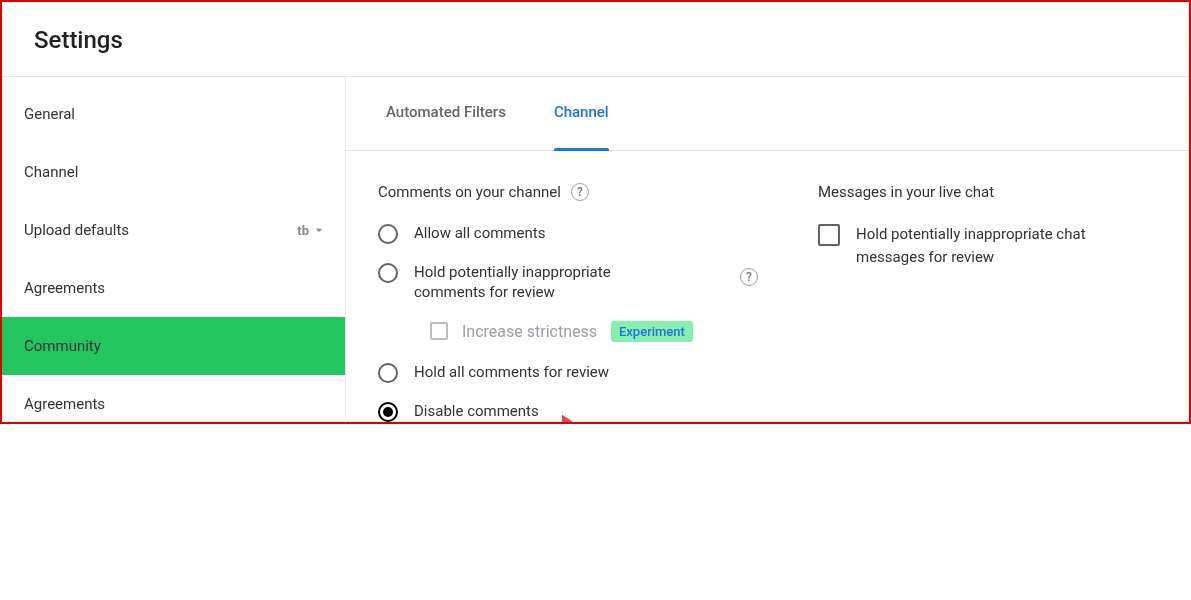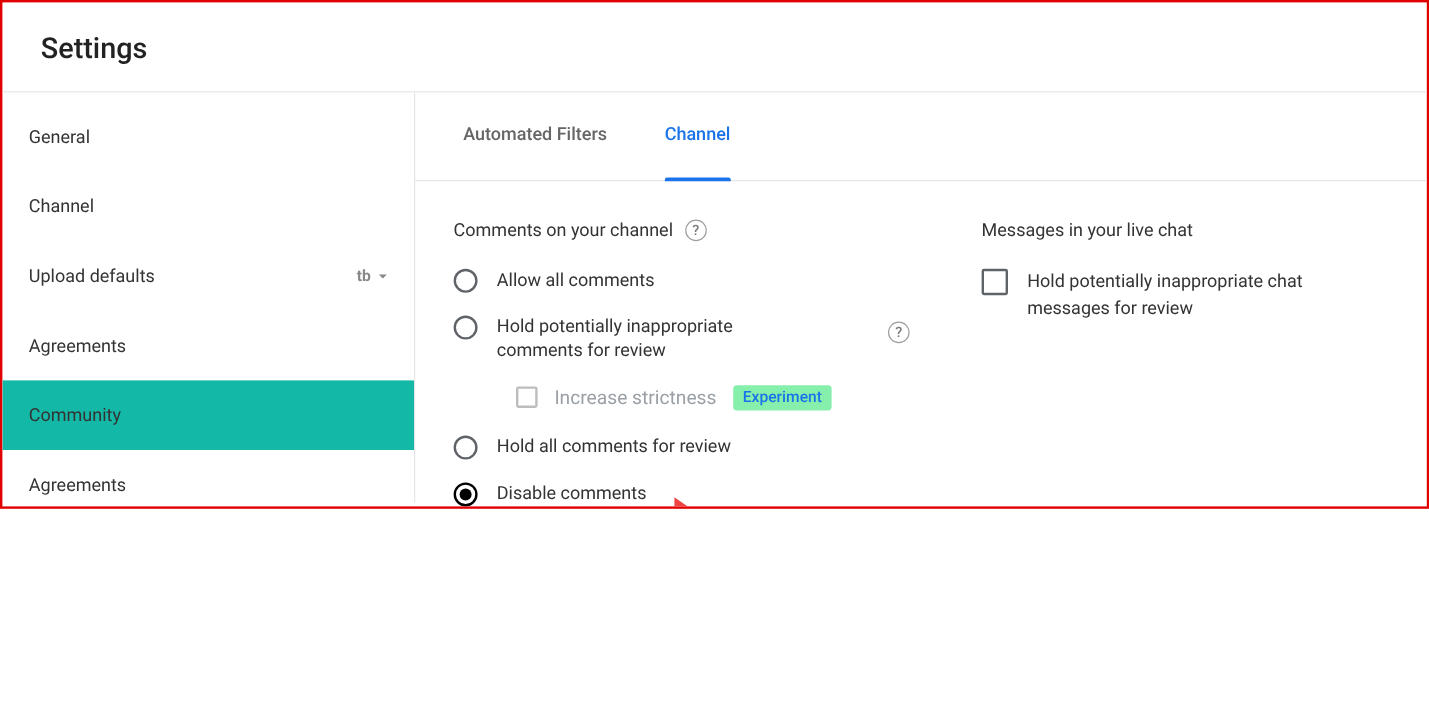--- a/index.html
+++ b/index.html
@@ -25,21 +25,21 @@
     width: 344px; flex: 0 0 344px;
     border-right: 1px solid #e6e6e6;
     padding-top: 8px;
   }
   .side-item {
     height: 58px; display: flex; align-items: center;
     padding-left: 22px; padding-right: 18px;
     font-size: 15px; color: #333; cursor: pointer;
     justify-content: space-between;
   }
-  .side-item.active { background: #14b8a6; }
+  .side-item.active { background: #22c55e; }
   .side-badge {
     display: inline-flex; align-items: center; gap: 2px;
     color: #888; font-weight: 700; font-size: 13px;
   }
   .side-badge svg { width: 16px; height: 16px; }
   .main {
     flex: 1; position: relative;
   }
   .tabs {
     display: flex; gap: 48px; padding: 26px 0 0 40px;

